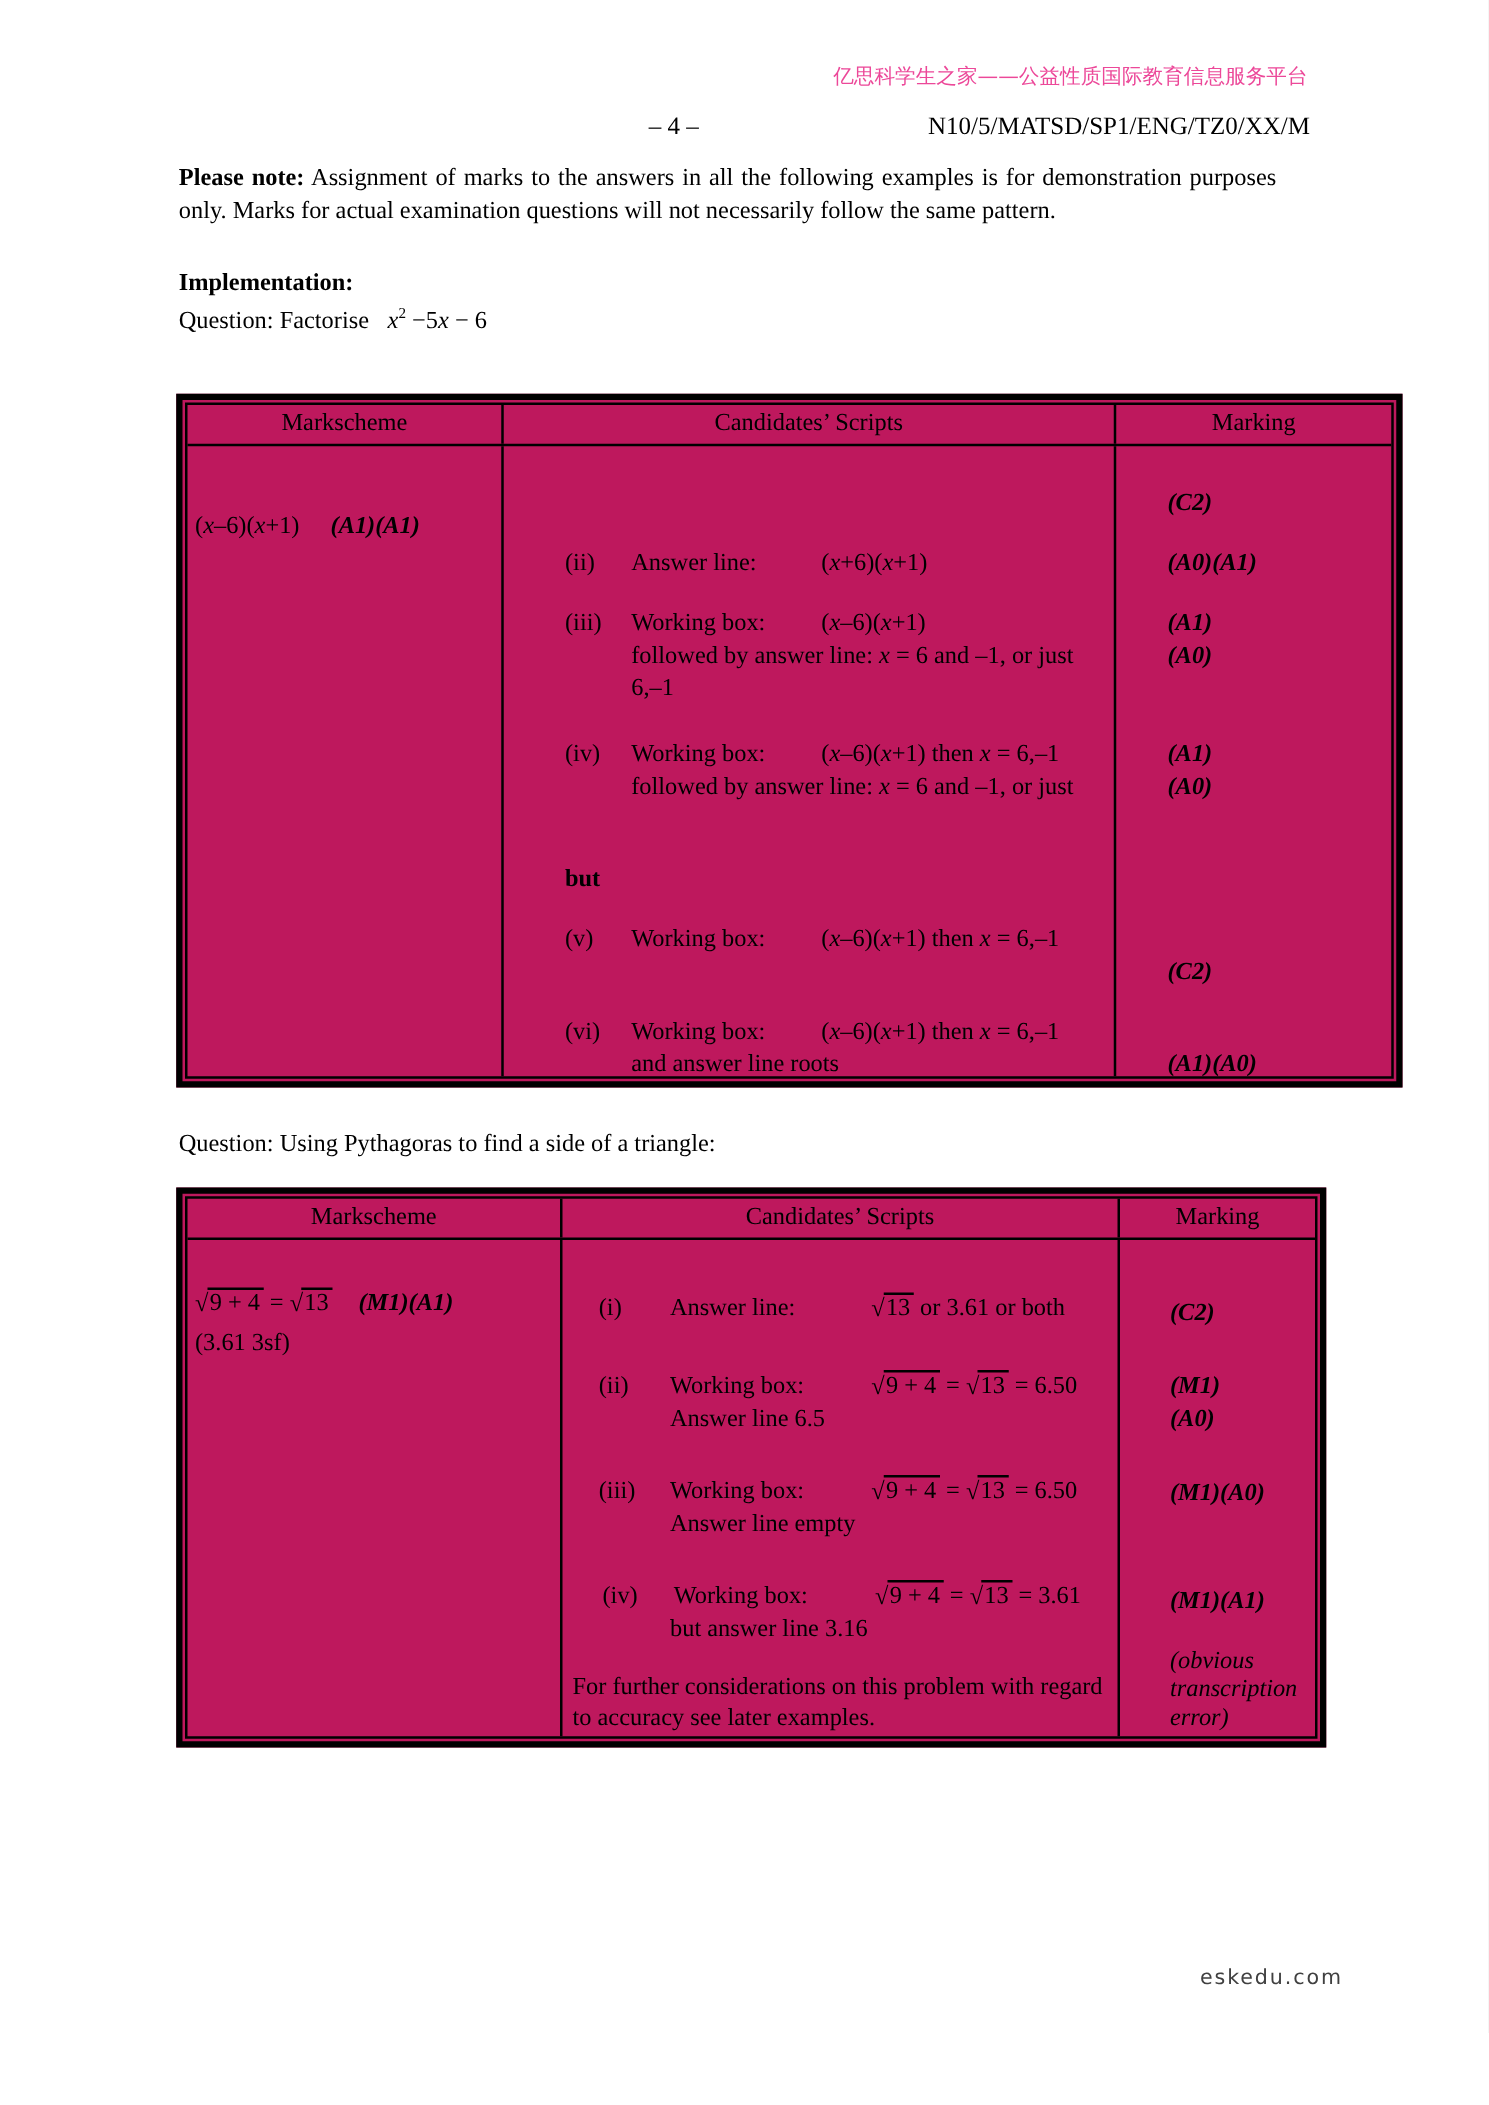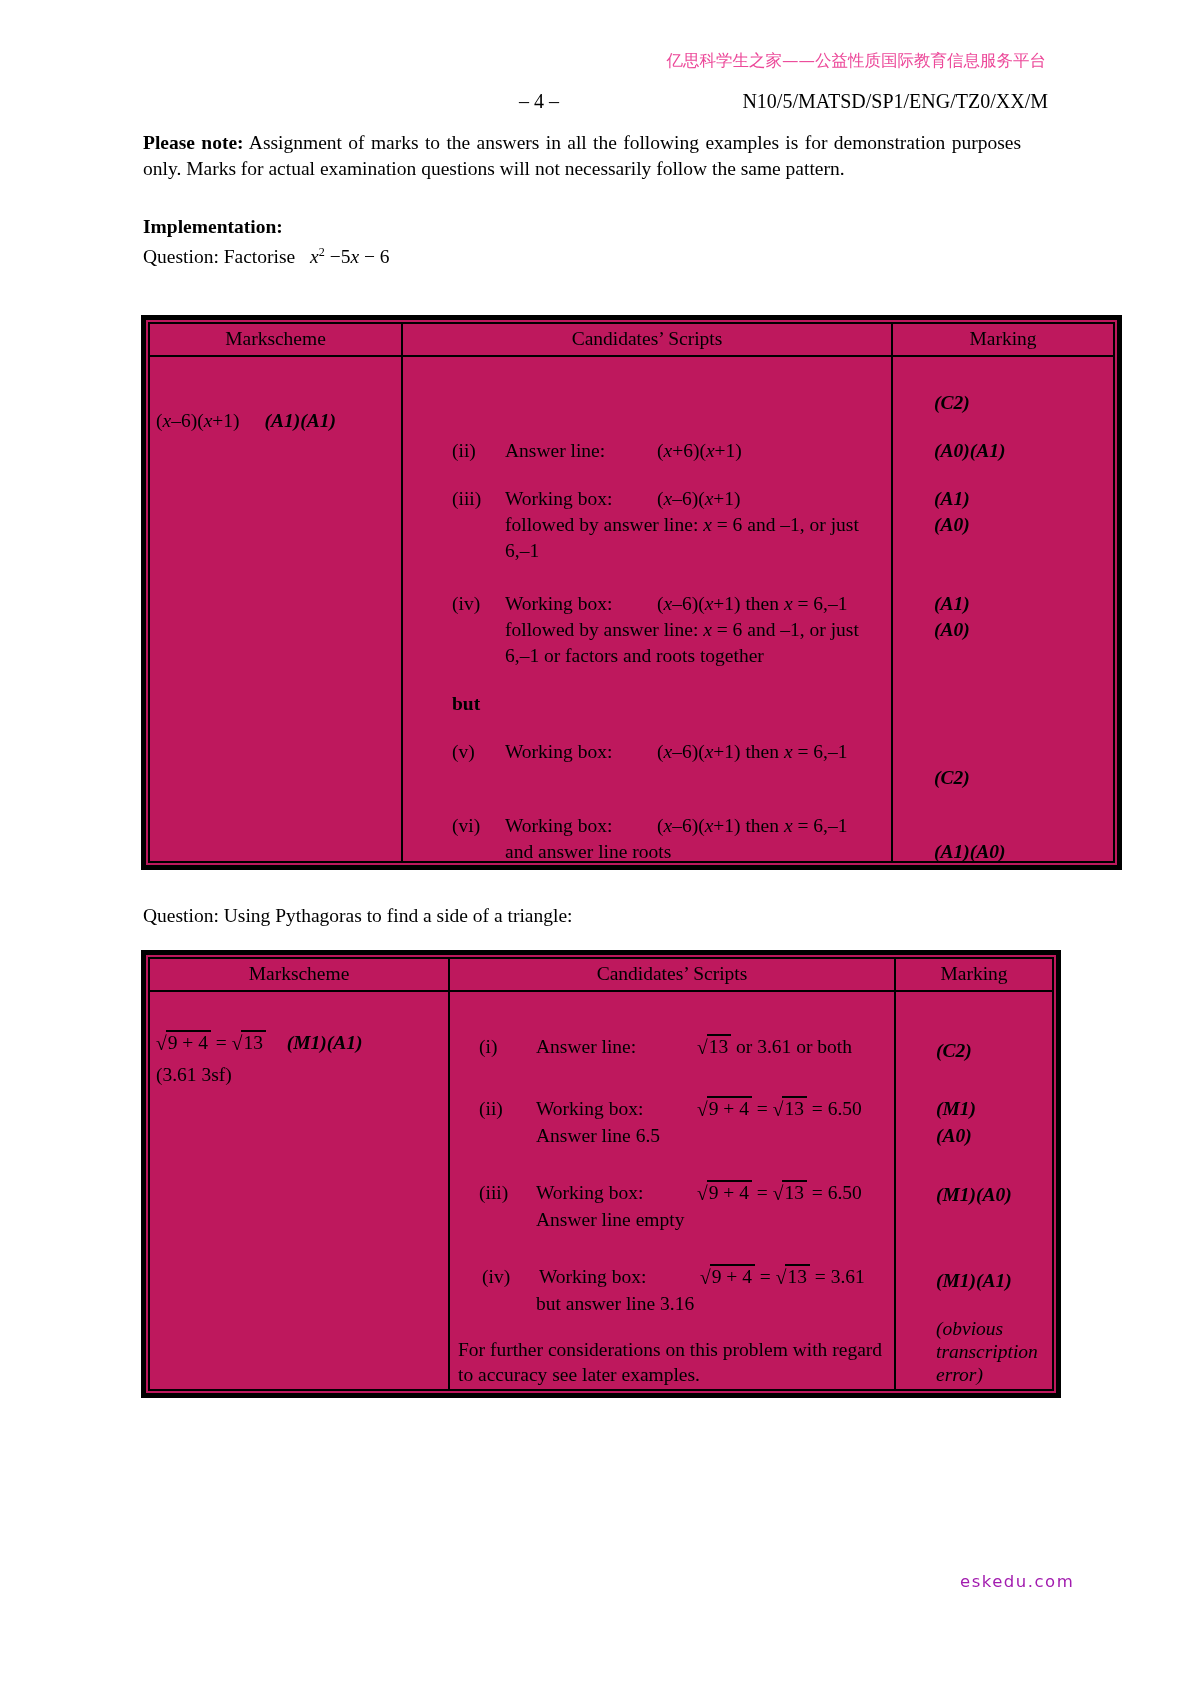--- a/index.html
+++ b/index.html
@@ -30,21 +30,21 @@
   .lbl{display:inline-block;width:152px;}
   .t2 .num{width:57px;}
   .t2 .lbl{width:161px;}
   .m-item{position:absolute;white-space:nowrap;line-height:26px;margin-left:32px;}
   .mark{font-style:italic;font-weight:bold;}
   .note-mark{font-style:italic;}
   
   .sqrt{display:inline-block;white-space:nowrap;}
   .rad-sym{display:inline-block;line-height:1;transform:translateY(1px);}
   .radicand{display:inline-block;border-top:2px solid #000;line-height:1.02;padding:1px 3px 0 2px;margin-left:-1px;}
-  .footer{font-family:"DejaVu Sans","Liberation Sans",sans-serif;font-size:16.5px;color:#a21caf;letter-spacing:1.5px;}
+  .footer{font-family:"DejaVu Sans","Liberation Sans",sans-serif;font-size:16.5px;color:#404040;letter-spacing:1.5px;}
 </style>
 </head>
 <body>
 
 <div class="page">
 
   <div class="abs banner" style="top:50px;right:145px;">亿思科学生之家——公益性质国际教育信息服务平台</div>
 
   <div class="abs headline" style="top:90px;left:519px;">– 4 –</div>
   <div class="abs headline" style="top:90px;right:143px;">N10/5/MATSD/SP1/ENG/TZ0/XX/M</div>
@@ -84,21 +84,20 @@
           <div class="s-item" style="top:129px;left:49px;right:4px;">
             <span class="num">(iii)</span><span class="lbl">Working box:</span><span>(<i>x</i>–6)(<i>x</i>+1)</span>
           </div>
           <div class="s-item" style="top:155px;left:102px;right:4px;">followed by answer line:  <i>x</i> = 6 and –1, or just</div>
           <div class="s-item" style="top:181px;left:102px;right:4px;">6,–1</div>
 
           <div class="s-item" style="top:234px;left:49px;right:4px;">
             <span class="num">(iv)</span><span class="lbl">Working box:</span><span>(<i>x</i>–6)(<i>x</i>+1) then <i>x</i> = 6,–1</span>
           </div>
           <div class="s-item" style="top:260px;left:102px;right:4px;">followed by answer line:  <i>x</i> = 6 and –1, or just</div>
-          <div class="s-item" style="top:286px;left:102px;right:4px;">6,–1 or factors and roots together</div>
 
           <div class="s-item bold" style="top:334px;left:49px;">but</div>
 
           <div class="s-item" style="top:382px;left:49px;right:4px;">
             <span class="num">(v)</span><span class="lbl">Working box:</span><span>(<i>x</i>–6)(<i>x</i>+1) then <i>x</i> = 6,–1</span>
           </div>
 
           <div class="s-item" style="top:456px;left:49px;right:4px;">
             <span class="num">(vi)</span><span class="lbl">Working box:</span><span>(<i>x</i>–6)(<i>x</i>+1) then <i>x</i> = 6,–1</span>
           </div>

